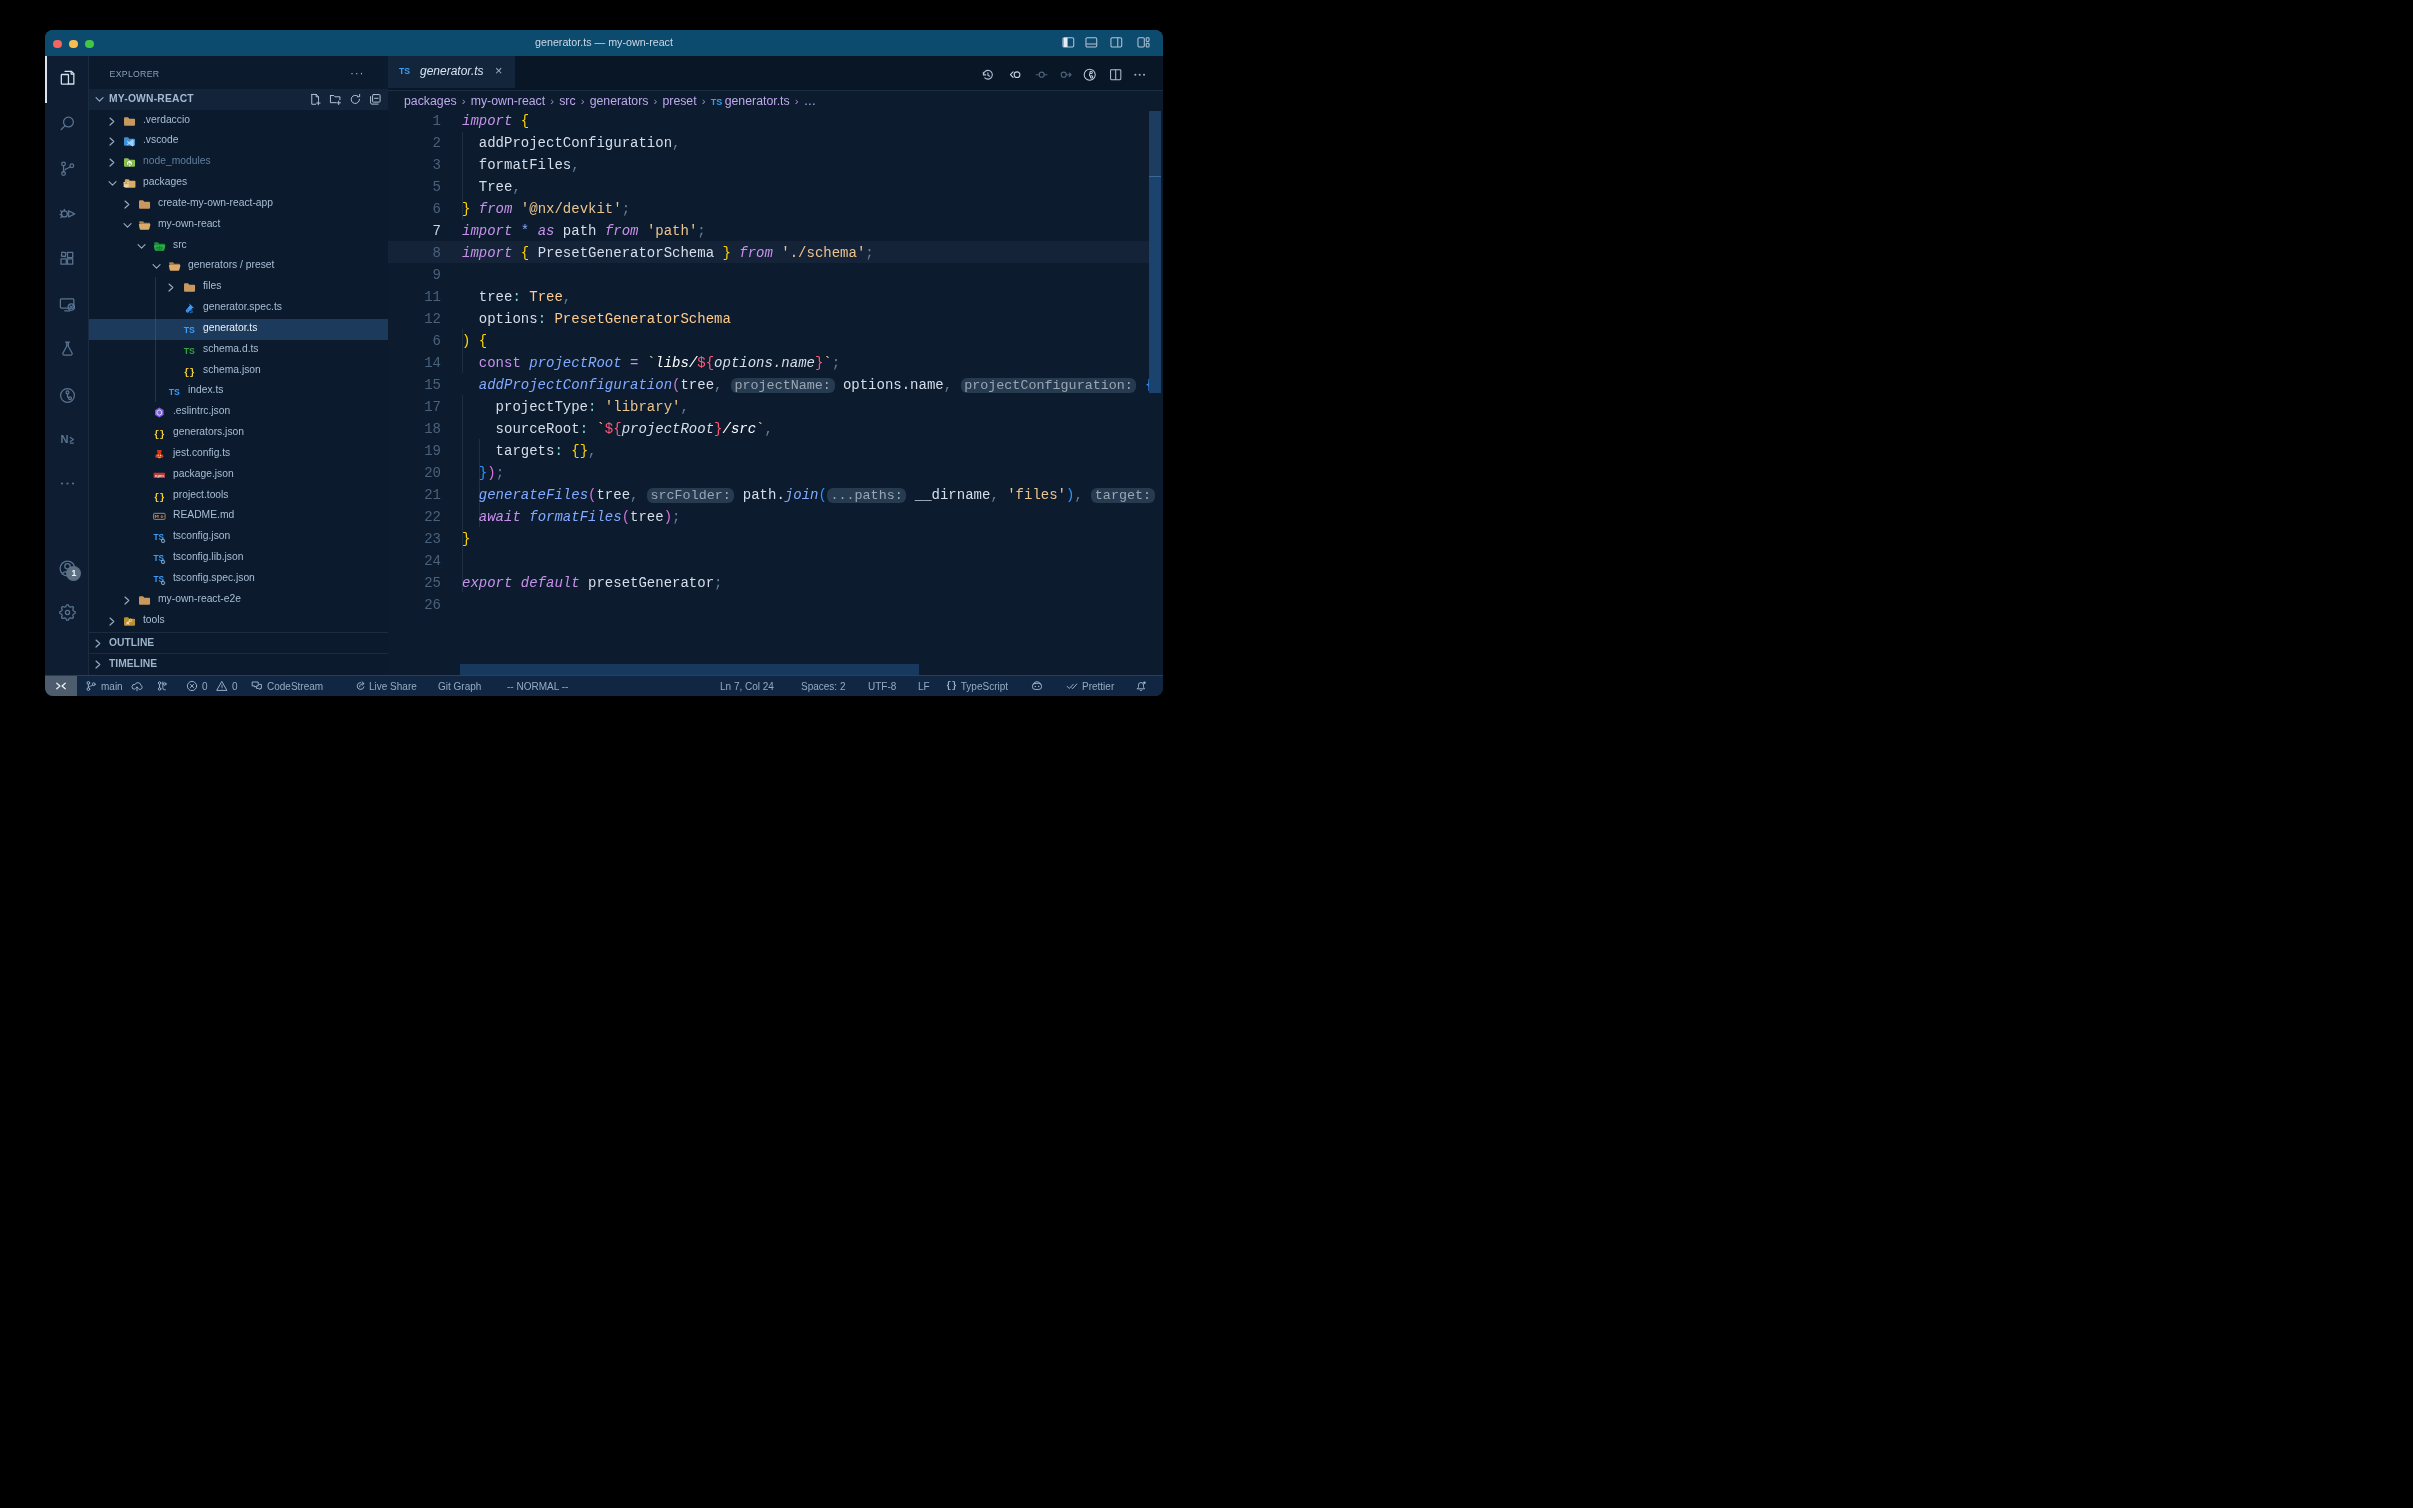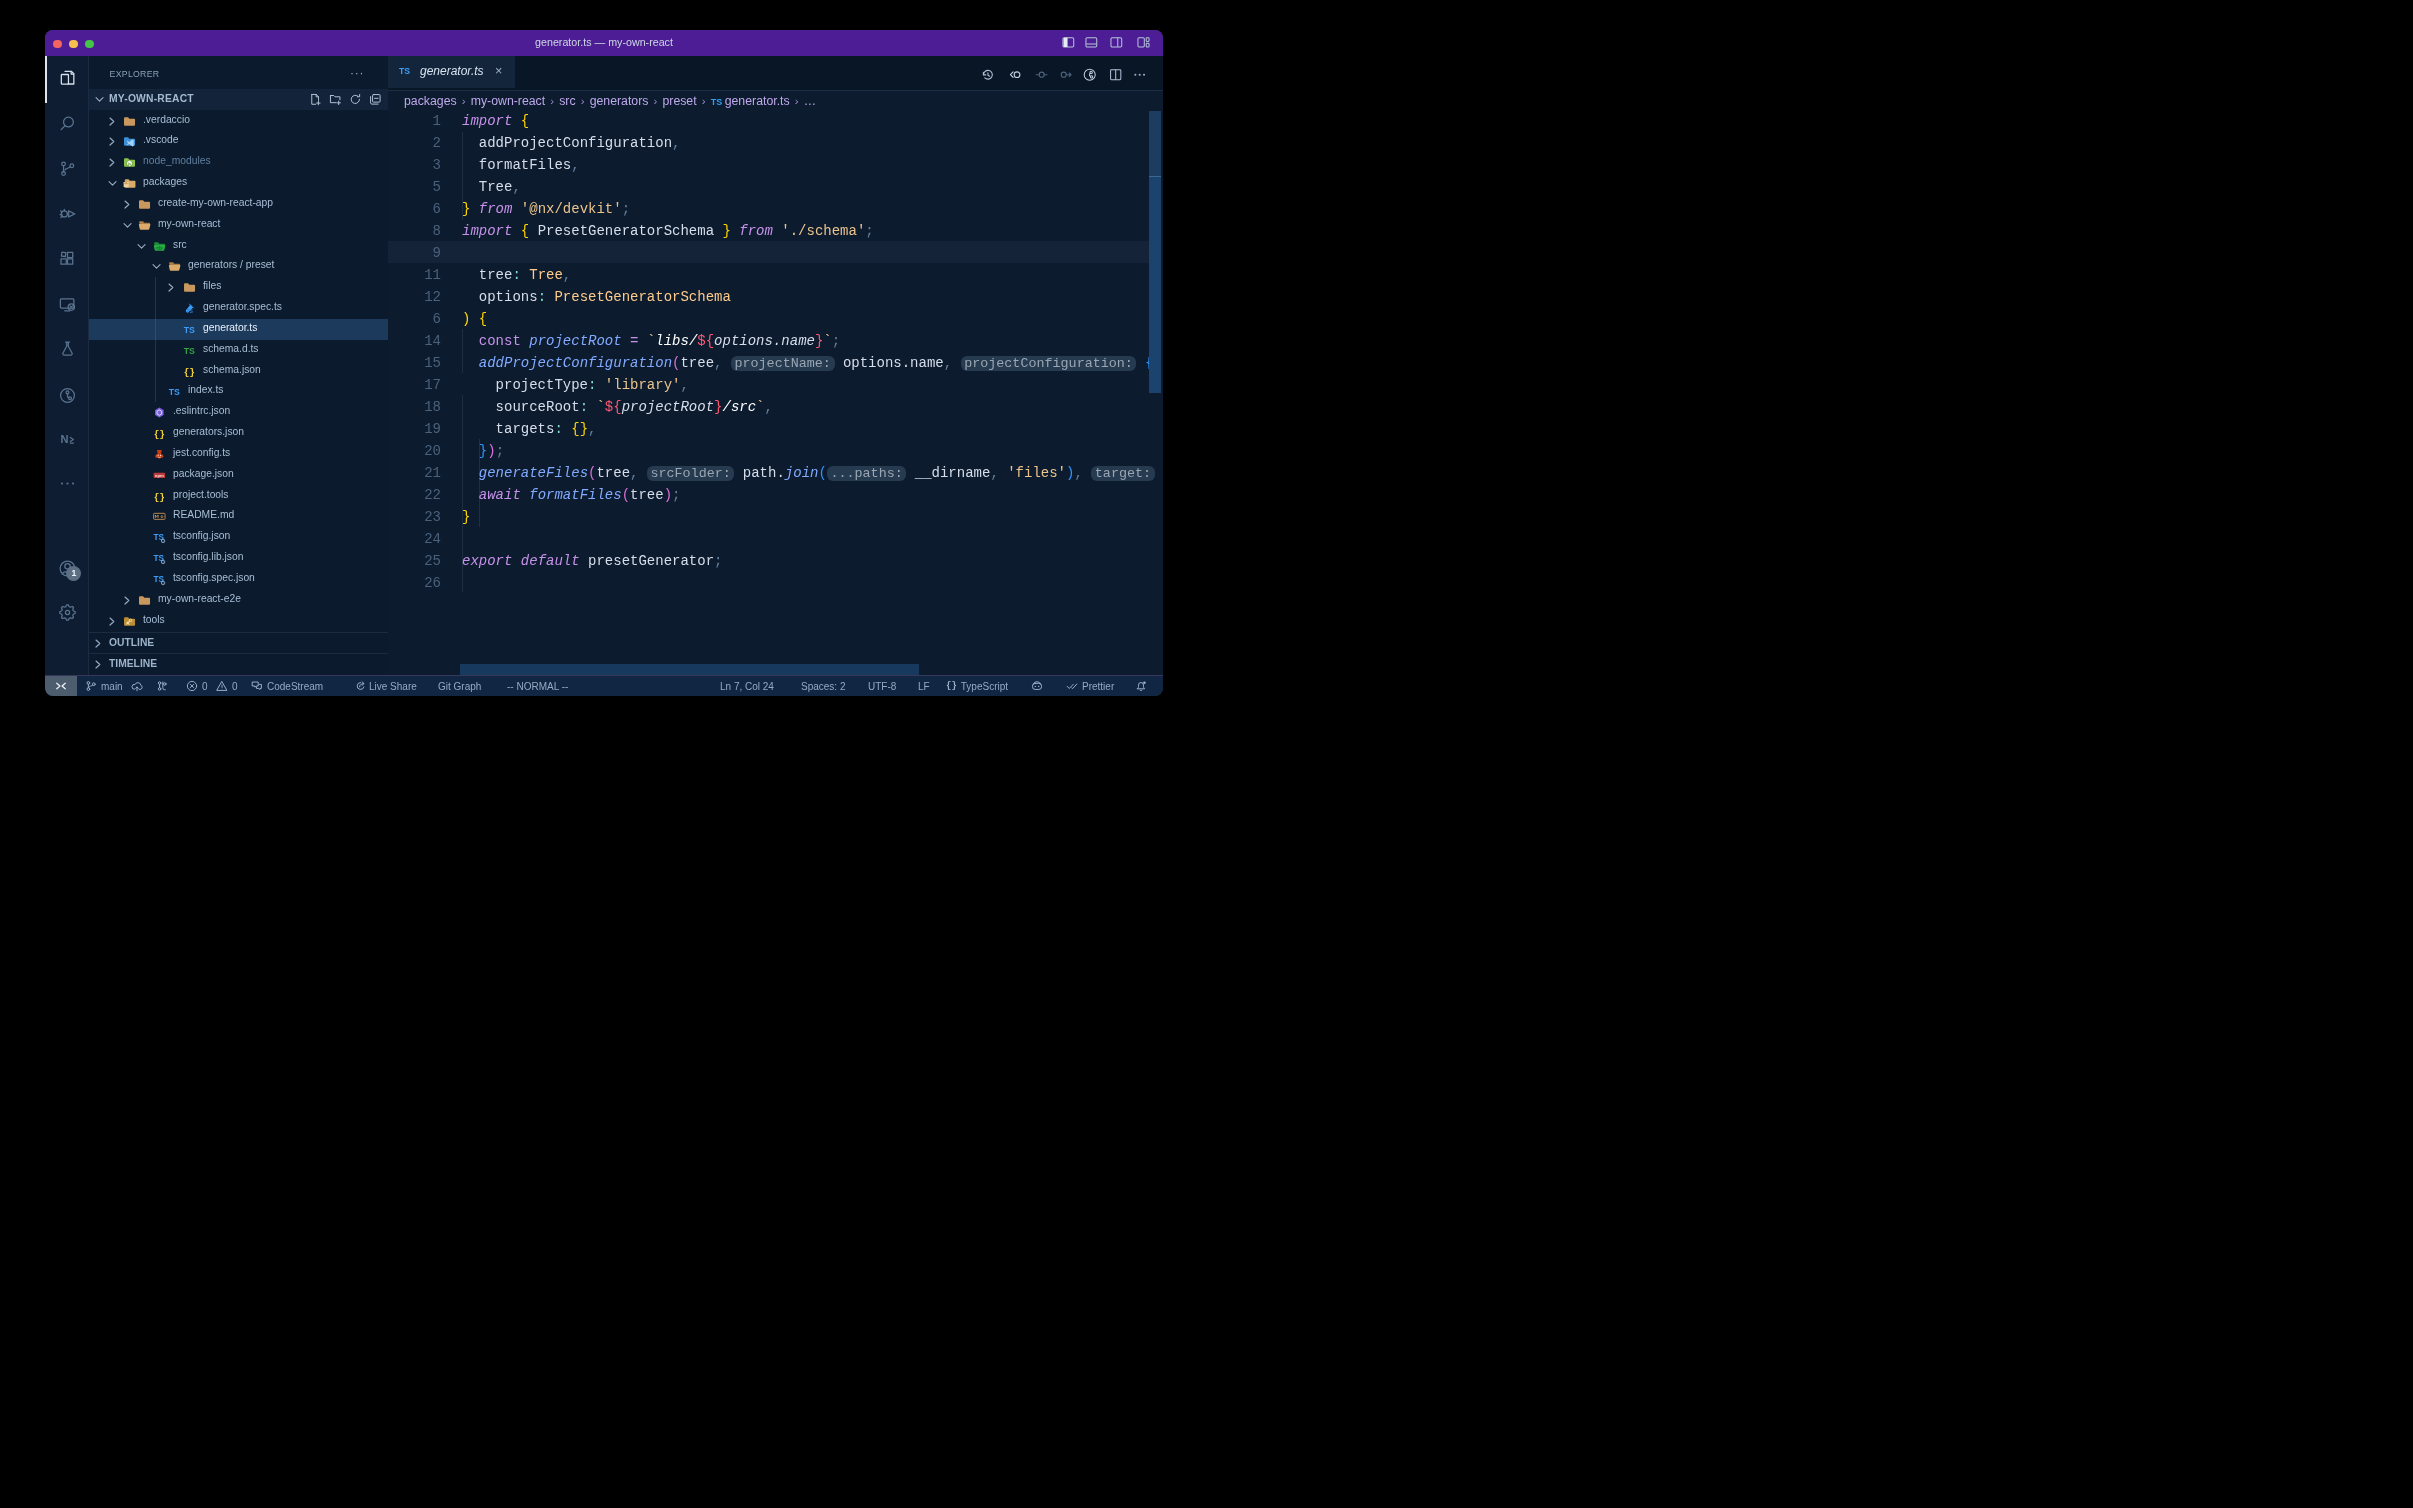--- a/index.html
+++ b/index.html
@@ -1,20 +1,20 @@
 <!DOCTYPE html>
 <html style="font-size:12.7px"><head><meta charset="utf-8"><style>
 * { margin:0; padding:0; box-sizing:border-box; }
 html,body { width:1207px; height:754px; background:#000; overflow:hidden; }
 body { font-family:"Liberation Sans", sans-serif; -webkit-font-smoothing:antialiased; }
 #win { position:absolute; left:45px; top:30px; width:1118px; height:666px;
   background:#0c1b2e; border-radius:8px; overflow:hidden;
   box-shadow: inset 0 0 0 0.8px rgba(110,130,160,0.22), inset 0 0.8px 0 rgba(255,255,255,0.10); }
 .abs { position:absolute; }
-#titlebar { position:absolute; left:0; top:0; width:100%; height:26px; background:#4c1d95; }
+#titlebar { position:absolute; left:0; top:0; width:100%; height:26px; background:#0c4a6e; }
 #titletext { position:absolute; top:6.3px; width:100%; text-align:center; color:#cdd8e4; font-size:10.7px; }
 #activitybar { position:absolute; left:0; top:26px; width:44px; bottom:21.4px; background:#0e1d31; border-right:0.8px solid rgba(120,150,180,0.12); }
 #sidebar { position:absolute; left:44px; top:26px; width:299px; bottom:21.4px; background:#0b1a2d; font-size:10.3px; color:#a8bed4; }
 #editor { position:absolute; left:343px; top:26px; right:0; bottom:21.4px; background:#0c1b2e; }
 #tabbar { position:absolute; left:0; top:0; width:100%; height:35px; background:#091625; border-bottom:0.8px solid #1c2d44; }
 #tab { position:absolute; left:0; top:0; width:127px; height:32px; background:#13253b; }
 #breadcrumb { position:absolute; left:0; top:36px; width:100%; height:17.4px; color:#bfa9ec; font-size:12.3px; }
 #statusbar { position:absolute; left:0; bottom:0; width:100%; height:21.4px; background:#102642;
   border-top:0.8px solid rgba(140,100,150,0.30); border-radius:0 0 8px 8px; color:#93abc4; font-size:10px; }
 #code { position:absolute; left:0; top:54px; width:100%; font-family:"Liberation Mono", monospace;
@@ -429,20 +429,21 @@
       <div class="abs" style="left:74px;top:76px;width:0.8px;height:88px;background:rgba(140,170,200,0.14)"></div>
       <div class="abs" style="left:74px;top:273px;width:0.8px;height:44px;background:rgba(140,170,200,0.14)"></div>
       <div class="abs" style="left:74px;top:339px;width:0.8px;height:197px;background:rgba(140,170,200,0.14)"></div>
       <div class="abs" style="left:91px;top:383px;width:0.8px;height:88px;background:rgba(140,170,200,0.14)"></div>
       <div id="code">
         <div class="cl"><span class="ln">1</span><span class="ct"><span class="k">import</span> <span class="y">{</span></span></div>
         <div class="cl"><span class="ln">2</span><span class="ct">  <span class="w">addProjectConfiguration</span><span class="p">,</span></span></div>
         <div class="cl"><span class="ln">3</span><span class="ct">  <span class="w">formatFiles</span><span class="p">,</span></span></div>
         <div class="cl"><span class="ln">5</span><span class="ct">  <span class="w">Tree</span><span class="p">,</span></span></div>
         <div class="cl"><span class="ln">6</span><span class="ct"><span class="y">}</span> <span class="k">from</span> <span class="s">'@nx/devkit'</span><span class="p">;</span></span></div>
+        <div class="cl"><span class="ln cur">7</span><span class="ct"><span class="k">import</span> <span class="b">*</span> <span class="k">as</span> <span class="w">path</span> <span class="k">from</span> <span class="s">'path'</span><span class="p">;</span></span></div>
         <div class="cl"><span class="ln">8</span><span class="ct"><span class="k">import</span> <span class="y">{</span> <span class="w">PresetGeneratorSchema</span> <span class="y">}</span> <span class="k">from</span> <span class="s">'./schema'</span><span class="p">;</span></span></div>
         <div class="cl"><span class="ln">9</span><span class="ct"></span></div>
         <div class="cl"><span class="ln">11</span><span class="ct">  <span class="w">tree</span><span class="c">:</span> <span class="t">Tree</span><span class="p">,</span></span></div>
         <div class="cl"><span class="ln">12</span><span class="ct">  <span class="w">options</span><span class="c">:</span> <span class="t">PresetGeneratorSchema</span></span></div>
         <div class="cl"><span class="ln">6</span><span class="ct"><span class="y">) {</span></span></div>
         <div class="cl"><span class="ln">14</span><span class="ct">  <span class="q">const</span> <span class="f">projectRoot</span> <span class="q">=</span> <span class="s">`</span><span class="si">libs/</span><span class="r">${</span><span class="vi">options</span><span class="vi">.name</span><span class="r">}</span><span class="s">`</span><span class="p">;</span></span></div>
         <div class="cl"><span class="ln">15</span><span class="ct">  <span class="f">addProjectConfiguration</span><span class="m">(</span><span class="w">tree</span><span class="p">,</span> <span class="n">projectName:</span> <span class="w">options.name</span><span class="p">,</span> <span class="n">projectConfiguration:</span> <span class="u">{</span></span></div>
         <div class="cl"><span class="ln">17</span><span class="ct">    <span class="w">projectType</span><span class="c">:</span> <span class="s">'library'</span><span class="p">,</span></span></div>
         <div class="cl"><span class="ln">18</span><span class="ct">    <span class="w">sourceRoot</span><span class="c">:</span> <span class="s">`</span><span class="r">${</span><span class="vi">projectRoot</span><span class="r">}</span><span class="si">/src</span><span class="s">`</span><span class="p">,</span></span></div>
         <div class="cl"><span class="ln">19</span><span class="ct">    <span class="w">targets</span><span class="c">:</span> <span class="y">{}</span><span class="p">,</span></span></div>

